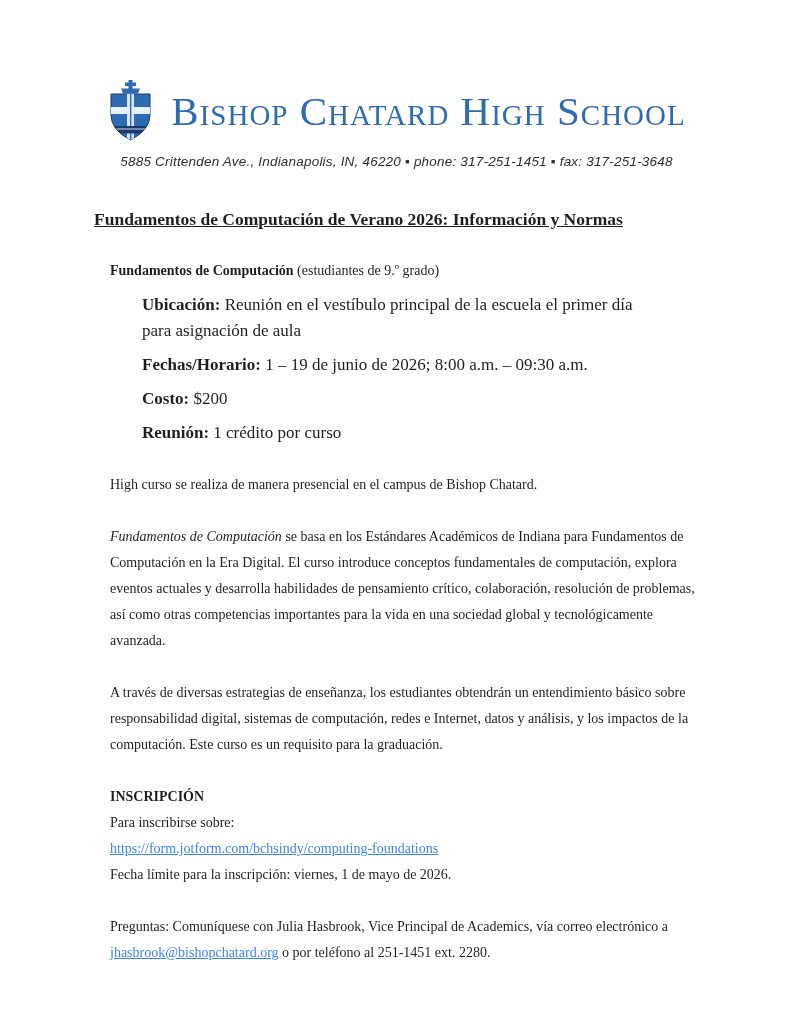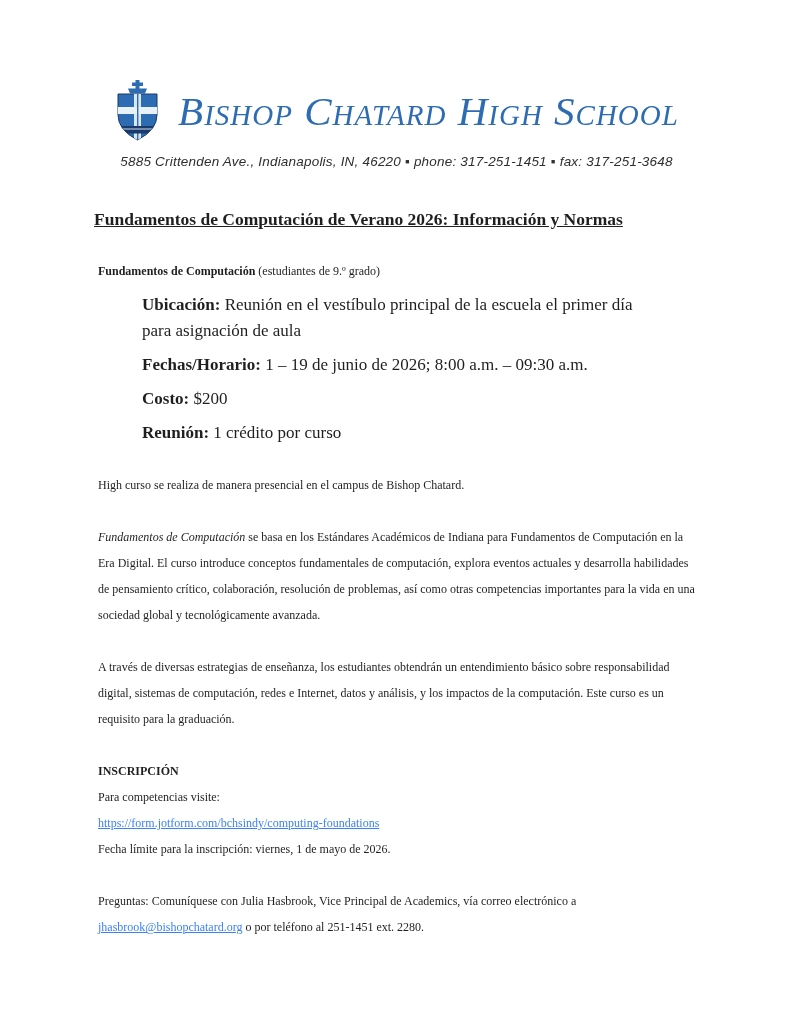--- a/index.html
+++ b/index.html
@@ -18,21 +18,20 @@
     padding: 80px 92px 0 94px;
   }
 
   
   .letterhead { text-align: center; }
   .brand-row {
     display: flex;
     align-items: center;
     justify-content: center;
     gap: 17px;
-    font-style: italic;
   }
   .crest { width: 47px; height: 62px; flex: 0 0 auto; }
   .crest svg { width: 100%; height: 100%; display: block; }
   .school-name {
     font-family: "Liberation Serif", serif;
     font-variant: small-caps;
     font-size: 41px;
     line-height: 1;
     letter-spacing: 1px;
     color: #2d6cb3;
@@ -49,23 +48,23 @@
 
   
   .doc-title {
     font-size: 17.5px;
     font-weight: bold;
     text-decoration: underline;
     margin: 37px 0 26px 0;
     line-height: 26px;
   }
   p, .line-block {
-    font-size: 12px;
+    font-size: 14px;
     line-height: 26px;
-    margin: 0 0 26px 4px;
+    margin: 0 0 26px 16px;
   }
   .course-line { margin-bottom: 0; }
   .details {
     padding-left: 48px;
     max-width: 560px;
     margin-bottom: 26px;
   }
   .detail-row {
     font-size: 17px;
     line-height: 26px;
@@ -131,20 +130,20 @@
   </div>
 
   <p>High curso se realiza de manera presencial en el campus de Bishop Chatard.</p>
 
   <p><em>Fundamentos de Computación</em><span> se basa en los Estándares Académicos de Indiana para Fundamentos de Computación en la Era Digital. El curso introduce conceptos fundamentales de computación, explora eventos actuales y desarrolla habilidades de pensamiento crítico, colaboración, resolución de problemas, así como otras competencias importantes para la vida en una sociedad global y tecnológicamente avanzada.</span></p>
 
   <p>A través de diversas estrategias de enseñanza, los estudiantes obtendrán un entendimiento básico sobre responsabilidad digital, sistemas de computación, redes e Internet, datos y análisis, y los impactos de la computación. Este curso es un requisito para la graduación.</p>
 
   <div class="line-block">
     <span class="line bold">INSCRIPCIÓN</span>
-    <span class="line">Para competencias visite:</span>
+    <span class="line">Para inscribirse sobre:</span>
     <span class="line"><a class="doc-link">https://form.jotform.com/bchsindy/computing-foundations</a></span>
     <span class="line">Fecha límite para la inscripción: viernes, 1 de mayo de 2026.</span>
   </div>
 
   <p><span>Preguntas: Comuníquese con Julia Hasbrook, Vice Principal de Academics, vía correo electrónico a </span><a class="doc-link">jhasbrook@bishopchatard.org</a><span>  o por teléfono al 251-1451 ext. 2280.</span></p>
 
 </div>
 
 </body></html>

